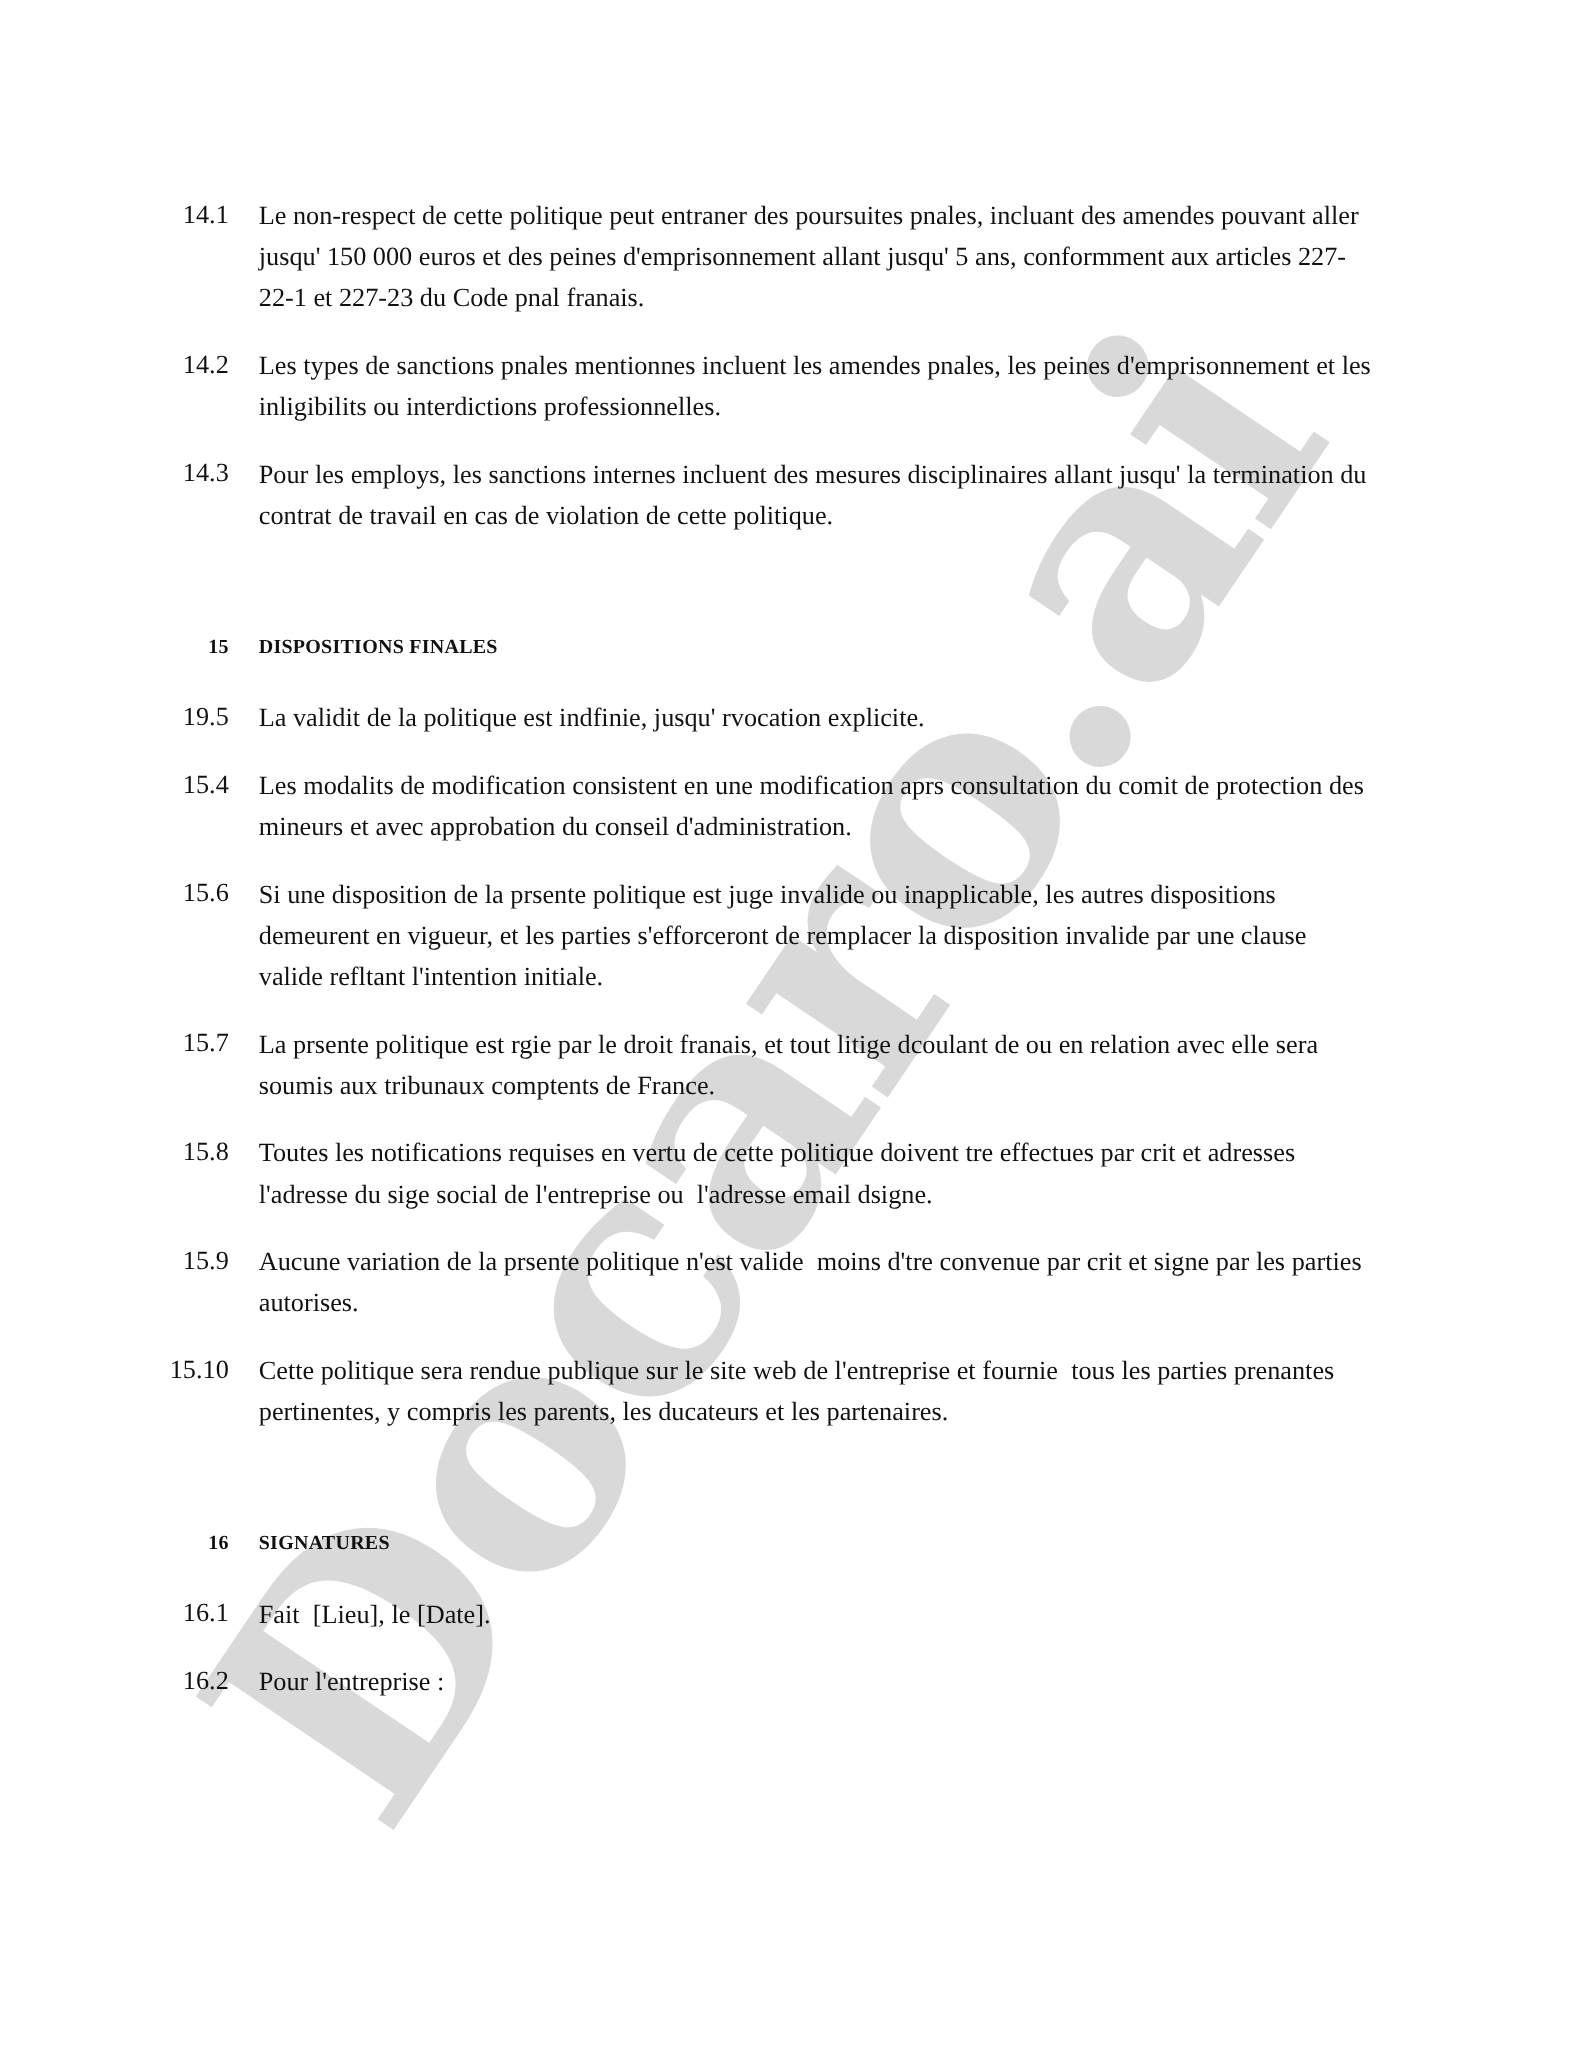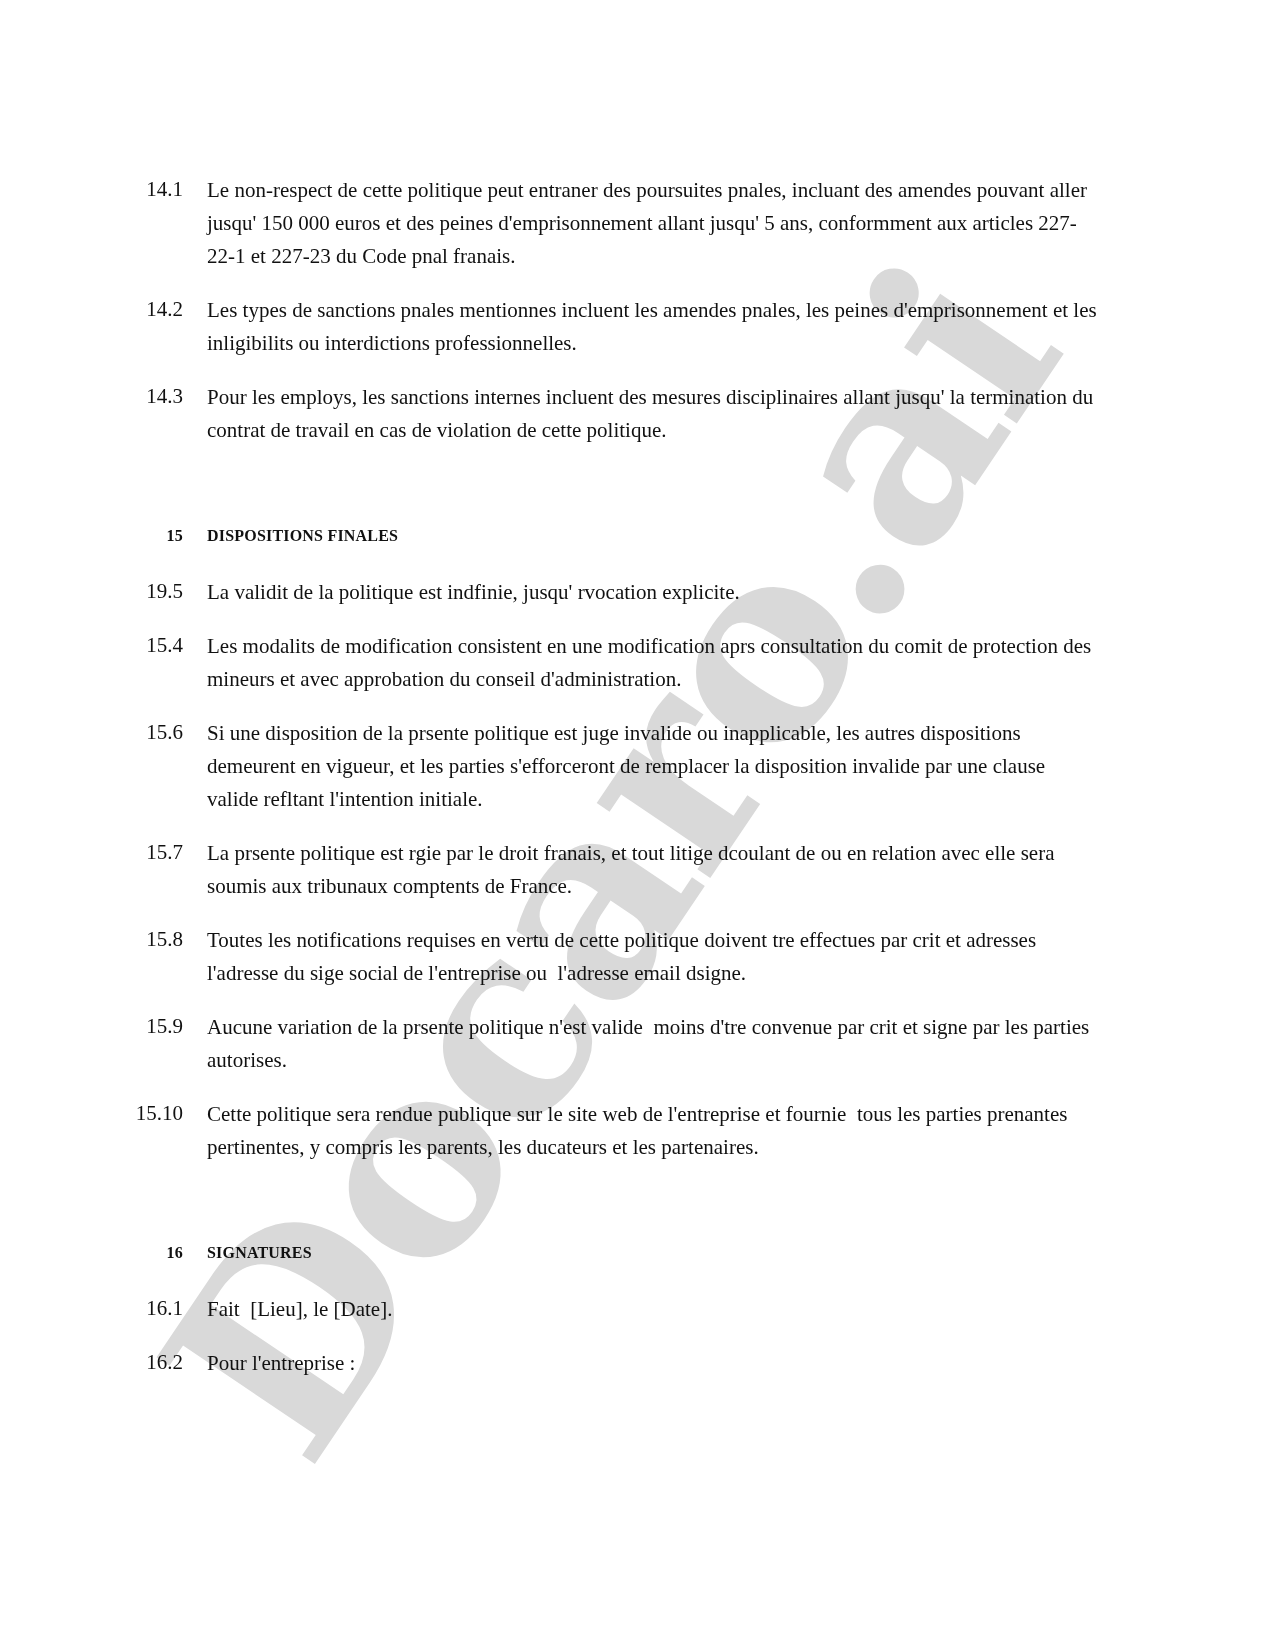--- a/index.html
+++ b/index.html
@@ -26,21 +26,21 @@
     font-weight: 700;
     font-size: 262px;
     letter-spacing: -0.02em;
     color: var(--watermark-color, #d9d9d9);
     white-space: nowrap;
     z-index: 0;
     user-select: none;
   }
   .content {
     position: absolute;
-    top: 174px;
+    top: 156px;
     left: 0;
     width: 1098px;
     z-index: 1;
   }
   .row {
     display: flex;
     align-items: flex-start;
     margin-bottom: 21px;
   }
   .row .num {

